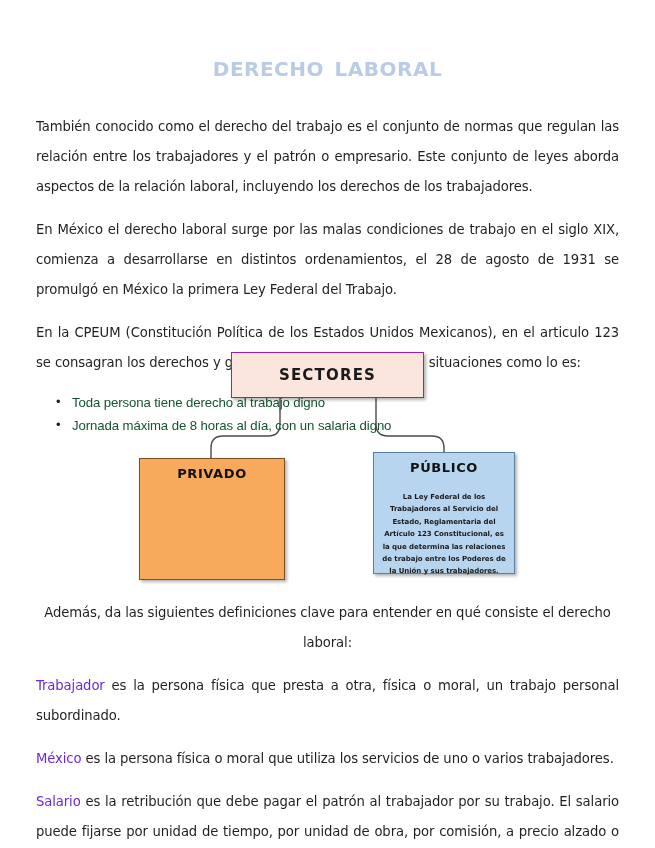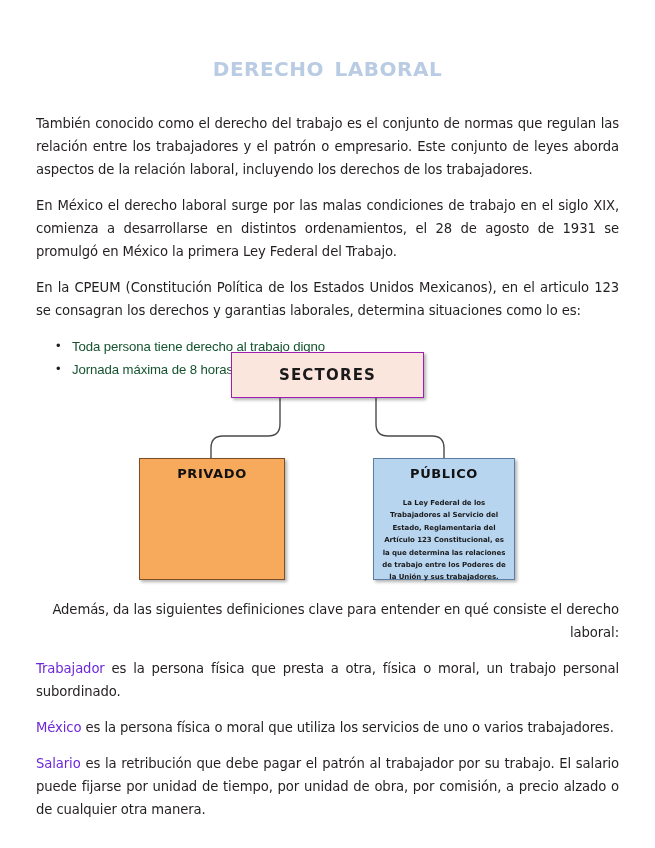--- a/index.html
+++ b/index.html
@@ -40,26 +40,26 @@
   .body-col {
     position: absolute;
     left: 36px;
     top: 112px;
     width: 583px;
   }
   p.para {
     margin: 0 0 13px 0;
     font-family: "DejaVu Sans", sans-serif;
     font-size: 13.2px;
-    line-height: 23px;
+    line-height: 30px;
     color: #231f20;
     text-align: justify;
     letter-spacing: -0.1px;
   }
-  p.para.nojust { text-align: right; }
+  p.para.nojust { text-align: center; }
   .term {
     color: #6d28d9;
   }
 
   ul.bullets {
     margin: 4px 0 0 0;
     padding: 0 0 0 36px;
     list-style: none;
   }
   ul.bullets li {
@@ -122,21 +122,21 @@
     left: 139px;
     top: 118px;
     width: 146px;
     height: 122px;
     background: #f7a95c;
     border: 1px solid #7a4f24;
     padding: 7px 8px 6px 8px;
   }
   .node-publico {
     left: 373px;
-    top: 118px;
+    top: 112px;
     width: 142px;
     height: 122px;
     background: #b8d5f0;
     border: 1px solid #5b7ea3;
     padding: 7px 8px 6px 8px;
   }
   .node-privado .node-title,
   .node-publico .node-title {
     font-family: "DejaVu Sans", sans-serif;
     font-weight: bold;

